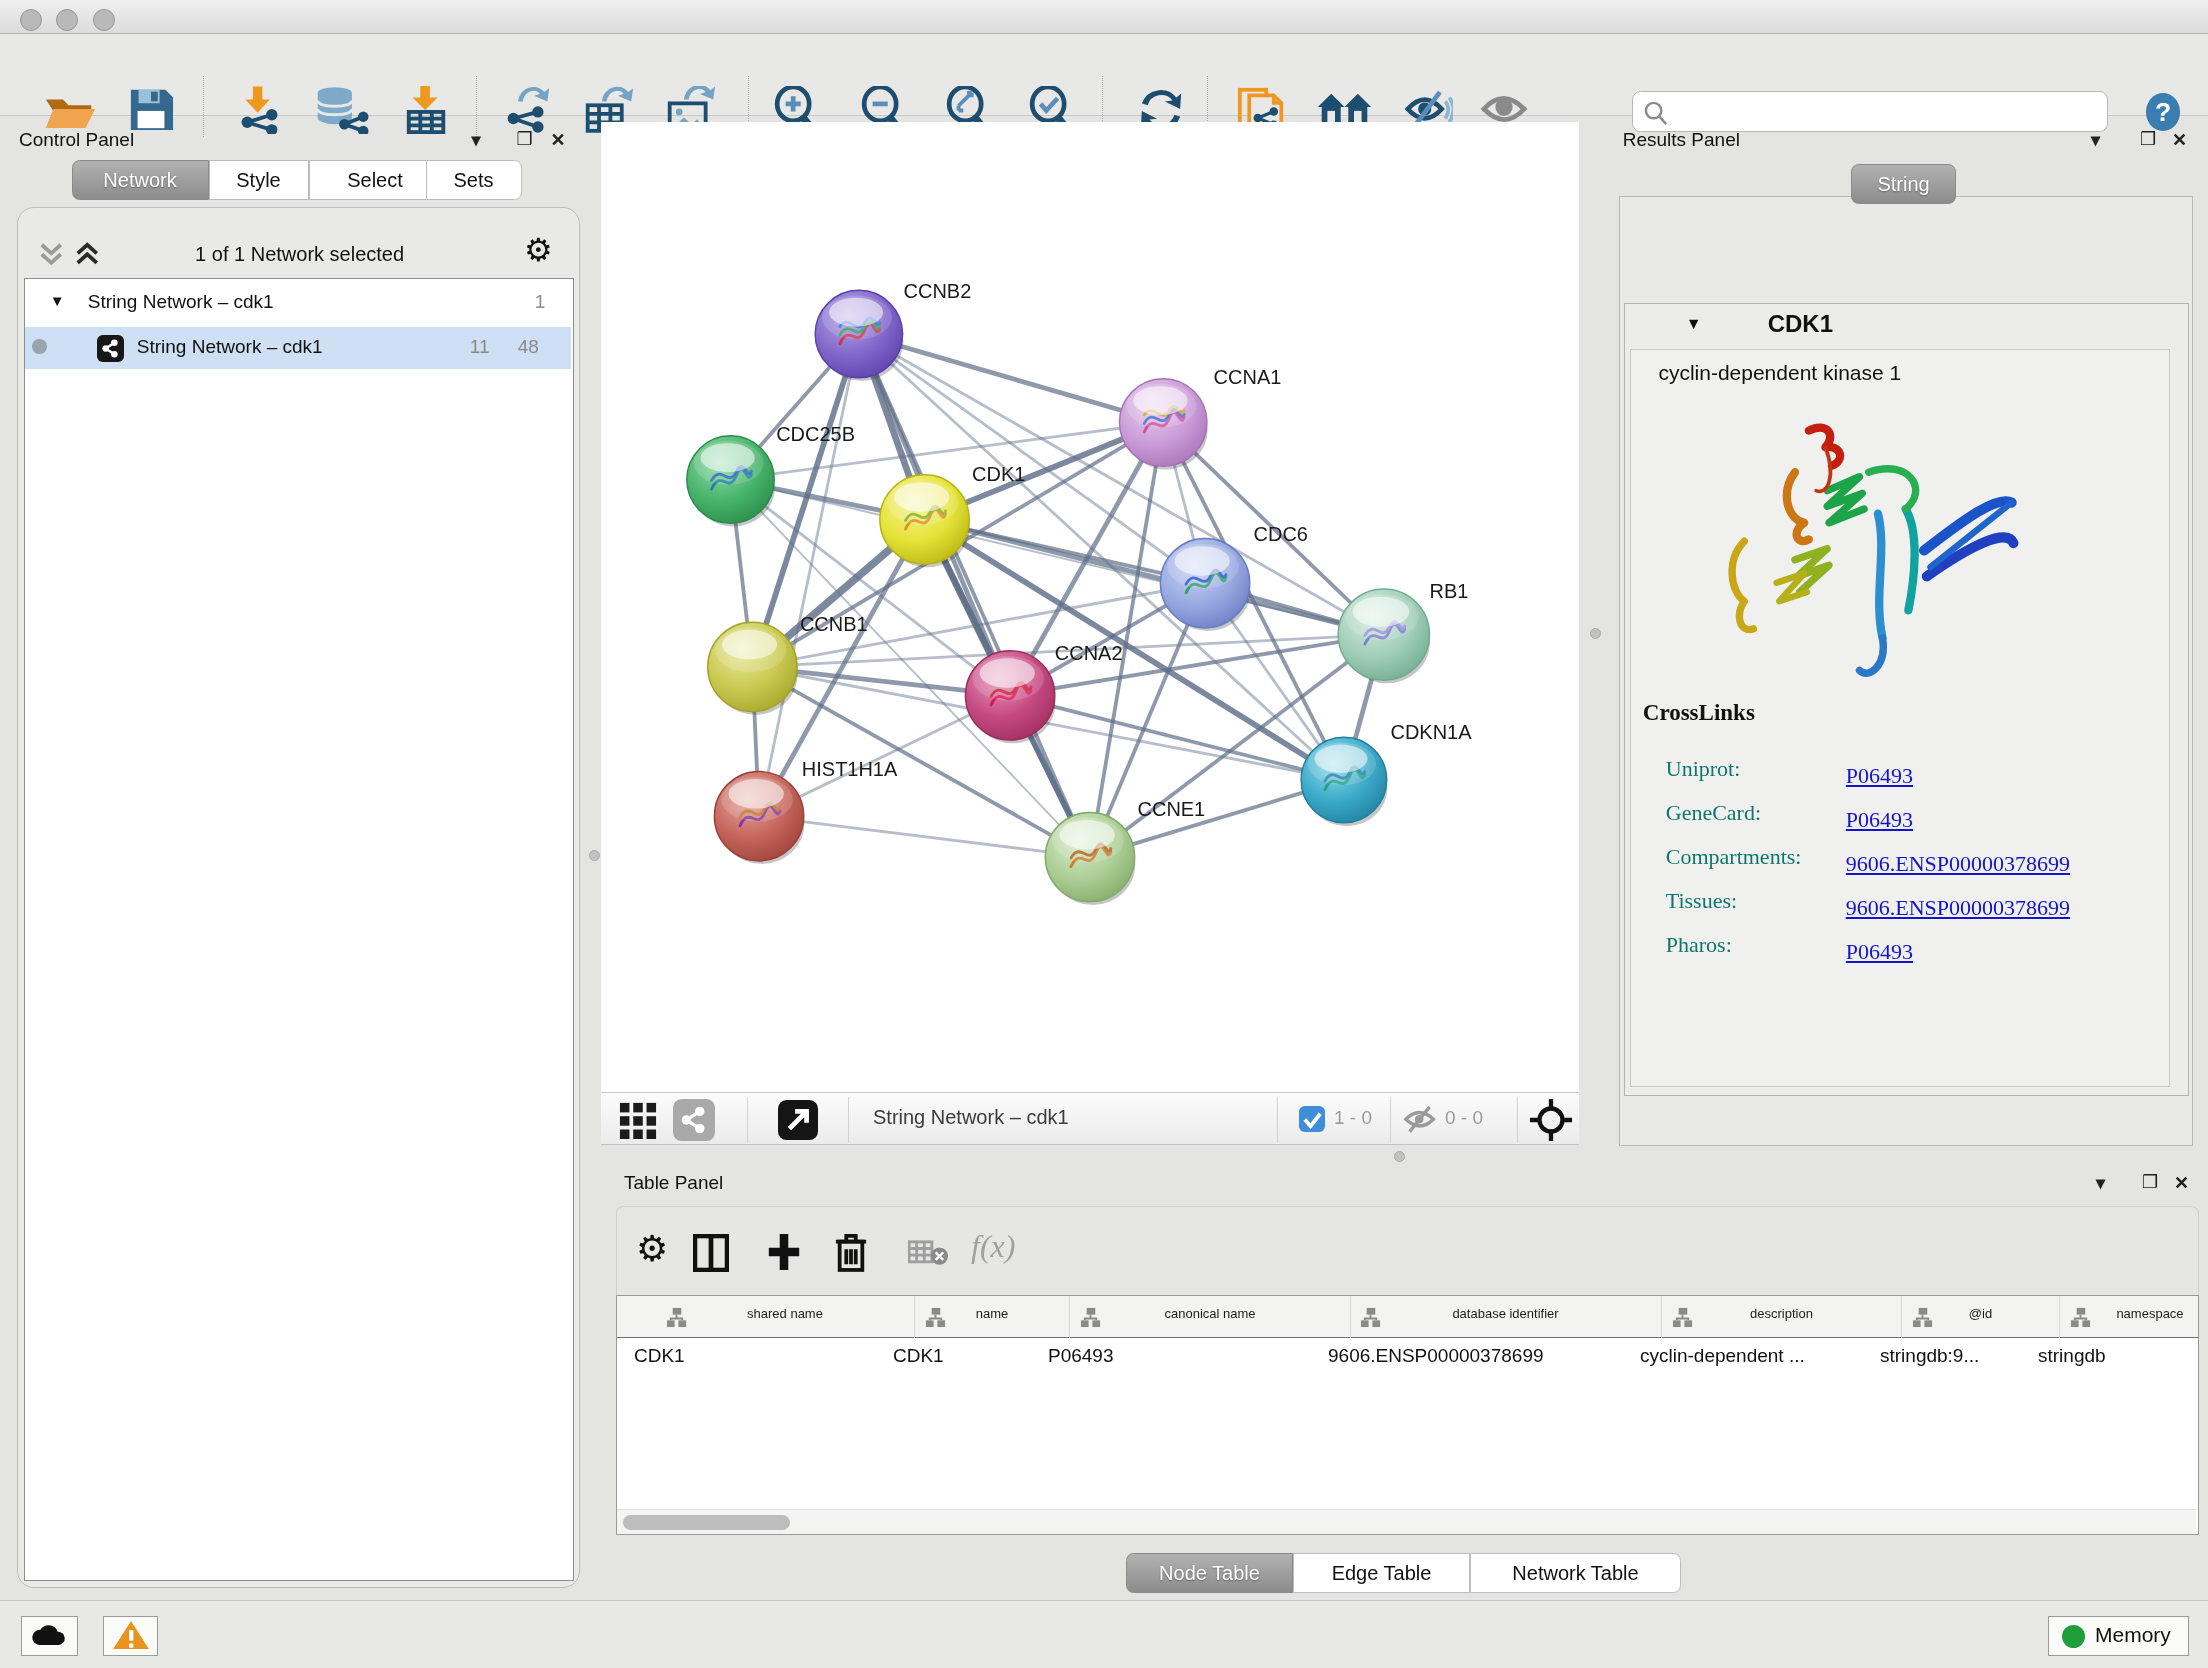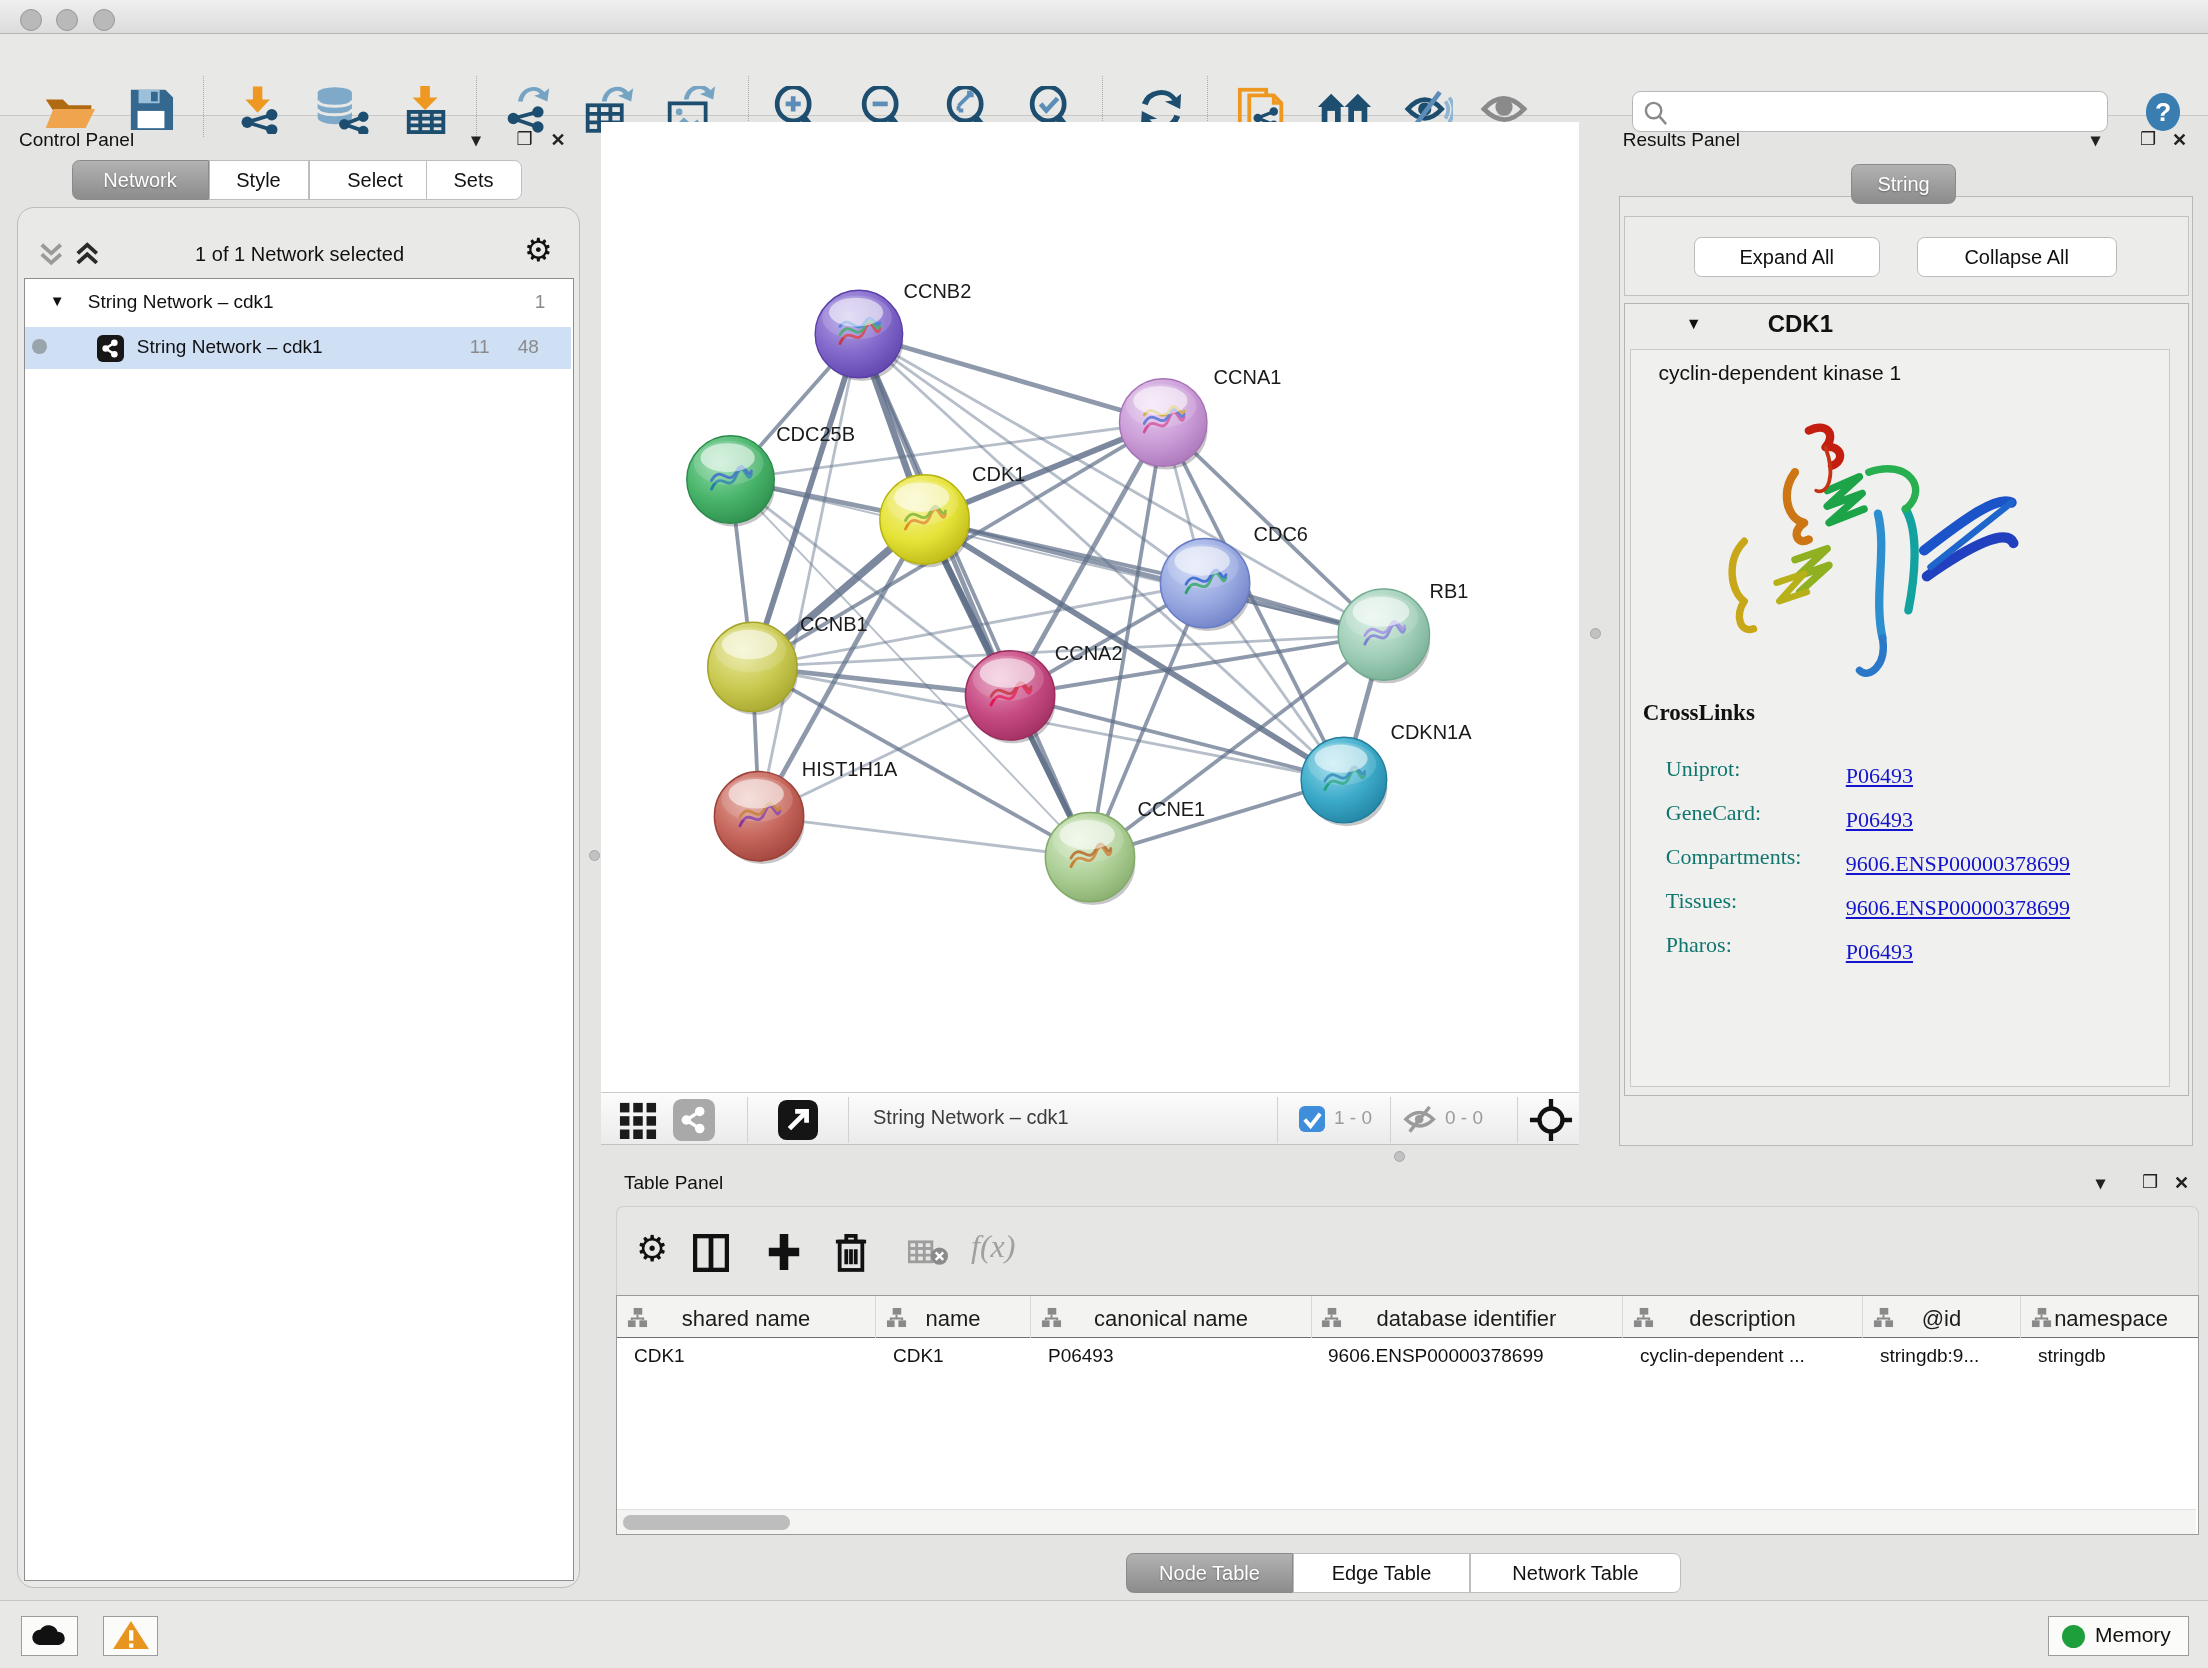--- a/index.html
+++ b/index.html
@@ -71,21 +71,21 @@
     text-decoration:underline; cursor:pointer; }
   
   #table-panel { position:absolute; left:601px; top:1168px; width:1607px; height:425px; }
   #tp-toolbar { position:absolute; left:15px; top:38px; width:1583px; height:89px;
     background:#e6e6e4; border:1px solid #cfcfcd; border-bottom:none; border-radius:7.6px 7.6px 0 0; }
   #table-box { position:absolute; left:15px; top:127px; width:1583px; height:240px;
     background:#fff; border:1.9px solid #9a9a9a; overflow:hidden; }
   #thead { position:absolute; left:0; top:0; width:1581px; height:42px;
     background:#f3f3f1; border-bottom:1.9px solid #6e6e6e; }
   .th { position:absolute; top:0; height:42px; border-right:1px solid #d8d8d8;
-    font-size:22px; color:#1c1c1c; }
+    font-size:13px; color:#1c1c1c;margin-left:39px; }
   .th .lbl { position:absolute; top:9.5px; width:100%; text-align:center; }
   .td { position:absolute; top:49px; font-size:19px; color:#111; white-space:nowrap; }
   #tscroll { position:absolute; left:0; bottom:0; width:1579px; height:25px;
     background:#f4f4f2; border-top:1px solid #e0e0e0; }
   #tscroll .thumb { position:absolute; left:5.7px; top:4.8px; width:167px; height:15px;
     background:#bdbdbd; border-radius:7.6px; }
   .btab { height:40px; line-height:38px; }
   
   #statusbar { position:absolute; left:0; top:1600px; width:2208px; height:68px;
     background:#e8e8e6; border-top:1px solid #c6c6c4; }
@@ -534,24 +534,20 @@
 
 <div id="results-panel">
   <span class="panel-title abs" style="left:5.7px; top:9.5px">Results Panel</span>
   <span class="pctl abs" style="left:474px; top:9.5px">▾</span>
   <span class="pctl abs" style="left:523px; top:8.6px; font-weight:normal">❒</span>
   <span class="pctl abs" style="left:555px; top:9.5px">✕</span>
 
   <div class="tabbtn active" style="left:234px; top:45px; width:105px; border-radius:7.6px; z-index:3">String</div>
 
   <div id="rp-body">
-    <div id="rp-expand-box">
-      <div class="rbtn" style="left:69px; width:186px">Expand All</div>
-      <div class="rbtn" style="left:292px; width:200px">Collapse All</div>
-    </div>
 
     <div id="cdk1-box">
       <span class="abs" style="left:61px; top:11.4px; font-size:16px">▼</span>
       <span class="abs" style="left:143px; top:5.7px; font-size:24px; font-weight:bold">CDK1</span>
       <div id="cdk1-inner">
         <span class="abs" style="left:27px; top:11.4px; font-size:21px">cyclin-dependent kinase 1</span>
 
         <svg class="abs" style="left:48px; top:53px" width="361" height="295" viewBox="0 0 370 320">
           <g fill="none" stroke-linecap="round" stroke-linejoin="round">
             <path d="M255,160 C300,125 335,100 350,108" stroke="#1b53c9" stroke-width="11"></path>

